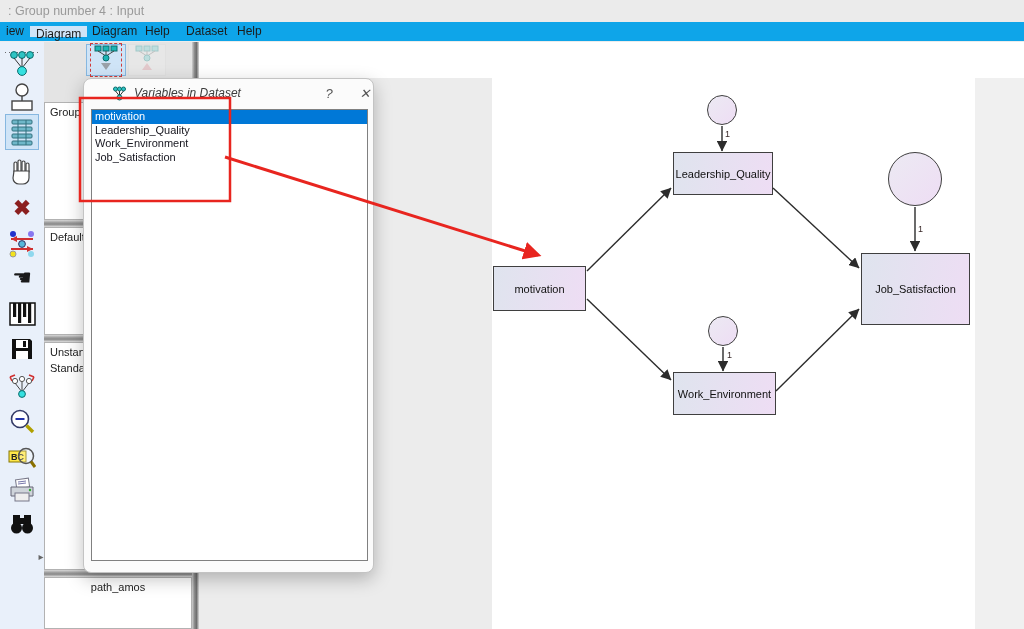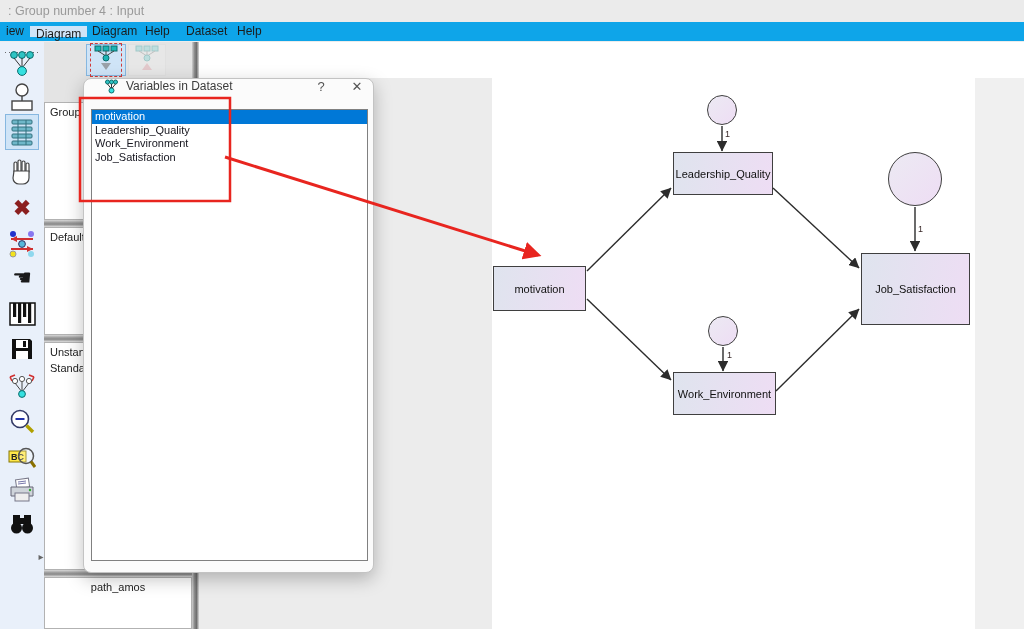--- a/index.html
+++ b/index.html
@@ -51,21 +51,21 @@
   #panel-models { top:227px; height:108px; }
   #panel-est    { top:342px; height:228px; }
   #panel-files  { top:577px; height:52px;text-align:center; }
   .h-split { position:absolute; left:44px; width:148px; height:7px;
              background:linear-gradient(to bottom,#d8d8d8,#9a9a9a 40%,#8a8a8a 60%,#e0e0e0); }
   #hs1{ top:220px; } #hs2{ top:335px; } #hs3{ top:570px; }
 
   
   #dialog { left:83px; top:78px; width:291px; height:495px; background:#fbfbfb;
             border:1px solid #c3c3c3; border-radius:8px; box-shadow:0 6px 18px rgba(0,0,0,.25); z-index:50; }
-  #dialog-titlebar { position:absolute; left:8px; top:0; width:100%; height:28px; display:flex; align-items:flex-start; }
+  #dialog-titlebar { position:absolute; left:16px; top:0; width:100%; height:28px; display:flex; align-items:center;font-style:italic; }
   #dialog-title { font-size:12px; color:#3c3c3c; margin-left:7px; flex:1; }
   #dialog-help, #dialog-close { width:28px; text-align:center; color:#555; font-size:13px; }
   #dialog-close { margin-right:10px; }
   #dialog-help { margin-right:8px; }
   #dlg-icon { margin-left:12px; display:flex; }
   #dialog-list { position:absolute; left:7px; top:30px; width:277px; height:452px;
                  background:#fff; border:1px solid #808080; font-size:11px; color:#16161f; overflow:hidden; }
   .dlg-item { height:13.5px; line-height:13.5px; padding-left:3px; white-space:nowrap; }
   .dlg-item.selected { background:#0078d7; color:#fff; }
 

